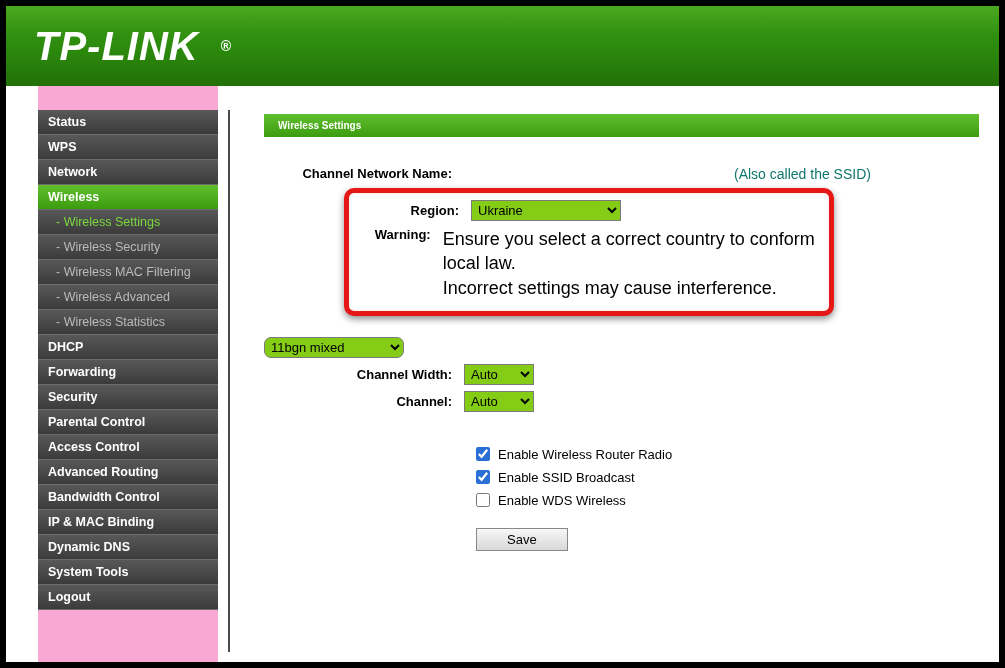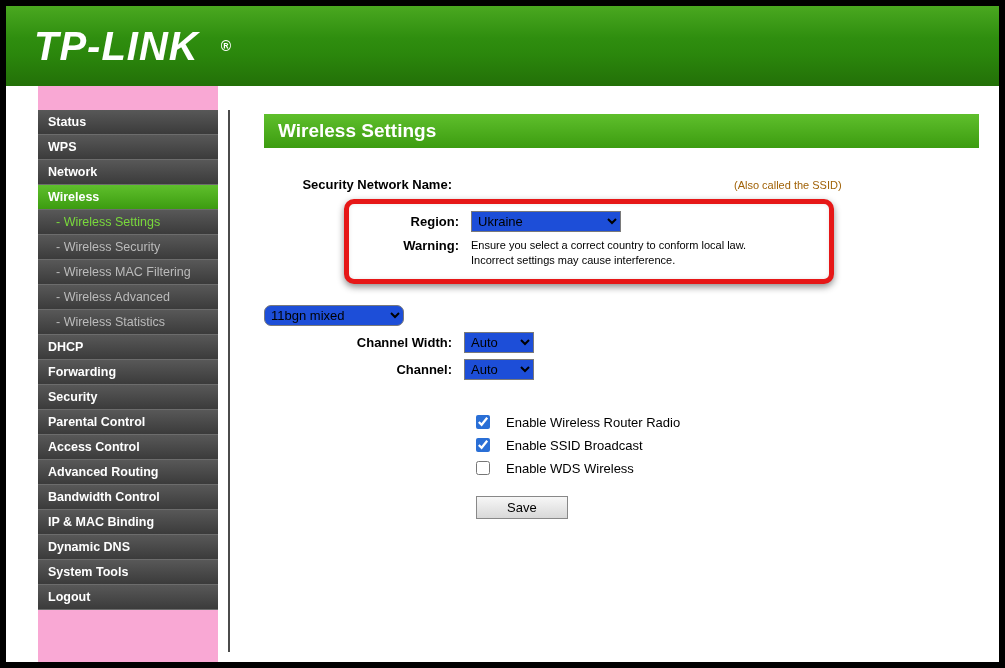--- a/index.html
+++ b/index.html
@@ -81,61 +81,61 @@
     }
     .content {
       flex: 1;
       padding: 28px 20px 20px 34px;
       overflow: hidden;
     }
     .title-bar {
       background: linear-gradient(#5fbf2c, #3c9c10);
       color: #fff;
       font-weight: bold;
-      font-size: 19px;
+      font-size: 10px;
       padding: 6px 14px;
     }
     .form-area { margin-top: 26px; font-size: 13px; color: #000; }
     .form-row { display: flex; align-items: center; padding: 3px 0; min-height: 24px; }
     .form-label { width: 200px; text-align: right; font-weight: bold; padding-right: 12px; }
     .form-field { display: flex; align-items: center; gap: 10px; flex-wrap: wrap; }
     .form-field input[type="text"] {
       border: 1px solid #9b9b9b;
       padding: 2px 4px;
       font-size: 13px;
       width: 140px;
       background: #fff;
     }
     .form-field select {
       border: 1px solid #7a7a7a;
       padding: 1px 2px;
       font-size: 13px;
-      background: #1d4ed8;
-    }
-    .warn { font-size: 11px; line-height: 1.35; color: #000; }
-    .hint { font-size: 11px; color: #a16207; }
+      background: #84cc16;
+    }
+    .warn { font-size: 18px; line-height: 1.35; color: #000; }
+    .hint { font-size: 14px; color: #0f766e; }
     .callout {
       border: 5px solid #e61717;
       border-radius: 10px;
       padding: 4px 4px 8px 4px;
       margin: 0 0 4px 80px;
       width: 490px;
       box-shadow: 0 3px 7px rgba(0,0,0,0.45), inset 0 0 4px rgba(0,0,0,0.1);
       position: relative;
       background: #fff;
     }
     .callout::after{
       content:"";
       position:absolute;
       left:-2px; bottom:-11px; width:calc(100% + 4px); height:14px;
       background: radial-gradient(ellipse at center, rgba(0,0,0,0.35), rgba(0,0,0,0) 70%);
       filter: blur(2px);
       z-index:-1;
     }
-    .chk-row { display: flex; align-items: center; gap: 16px; padding: 4px 0 4px 212px; }
+    .chk-row { display: flex; align-items: center; gap: 8px; padding: 4px 0 4px 212px; }
     .chk-row input[type=checkbox]{ width:14px; height:14px; accent-color:#2a6fd6; }
     .btn-row { padding: 16px 0 0 212px; }
     .btn {
       border: 1px solid #888;
       background: linear-gradient(#f7f7f7, #d8d8d8);
       padding: 3px 30px;
       font-size: 13px;
       cursor: pointer;
     }
     .ssid-row { display:flex; align-items:center; margin-bottom:4px; }
@@ -180,21 +180,21 @@
     </div>
 
     <div class="divider-vert"></div>
 
     <div class="content">
       <div class="title-bar">Wireless Settings</div>
 
       <div class="form-area">
 
         <div class="ssid-row">
-          <div class="form-label">Security Network Name:</div>
+          <div class="form-label">Channel Network Name:</div>
           <div class="form-field" style="position:relative;">
             <input type="text" value="" style="visibility: hidden;">
             <span class="hint" style="position:absolute; left:270px; white-space:nowrap;">(Also called the SSID)</span>
           </div>
         </div>
 
         <div class="callout">
           <div class="form-row" style="margin-left:-82px;">
             <div class="form-label">Region:</div>
             <div class="form-field">

